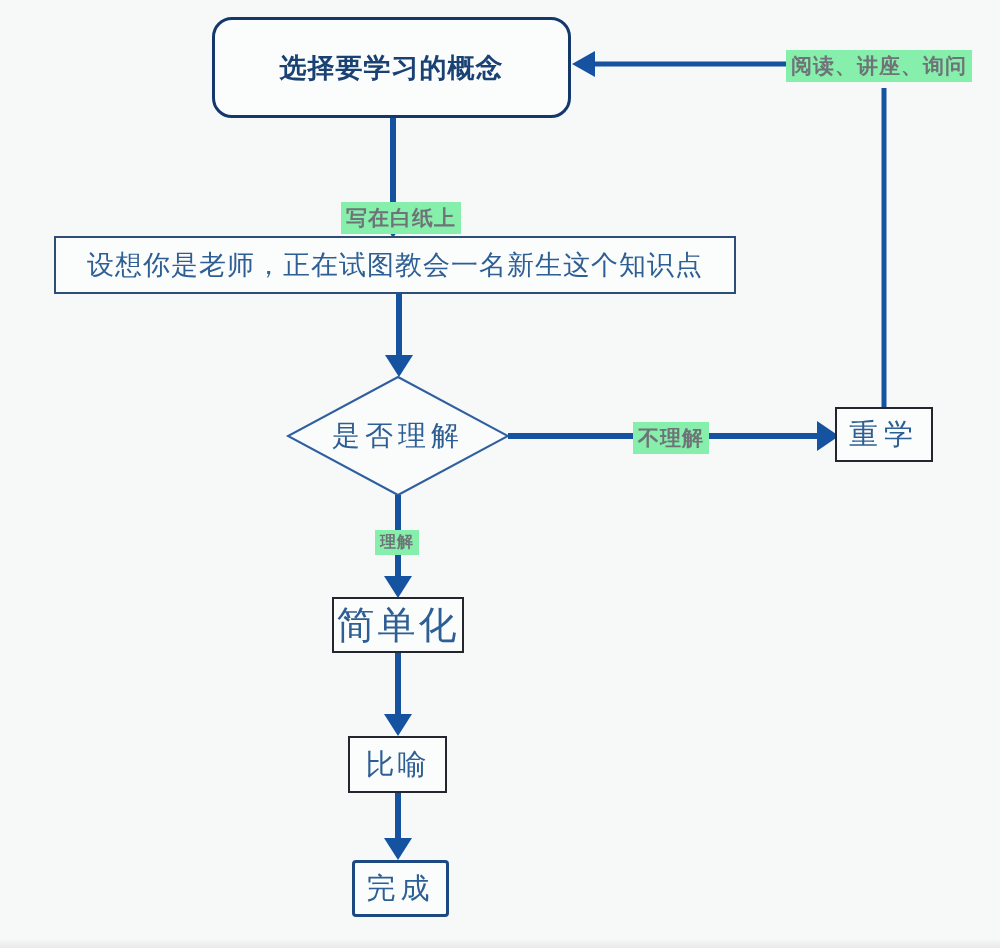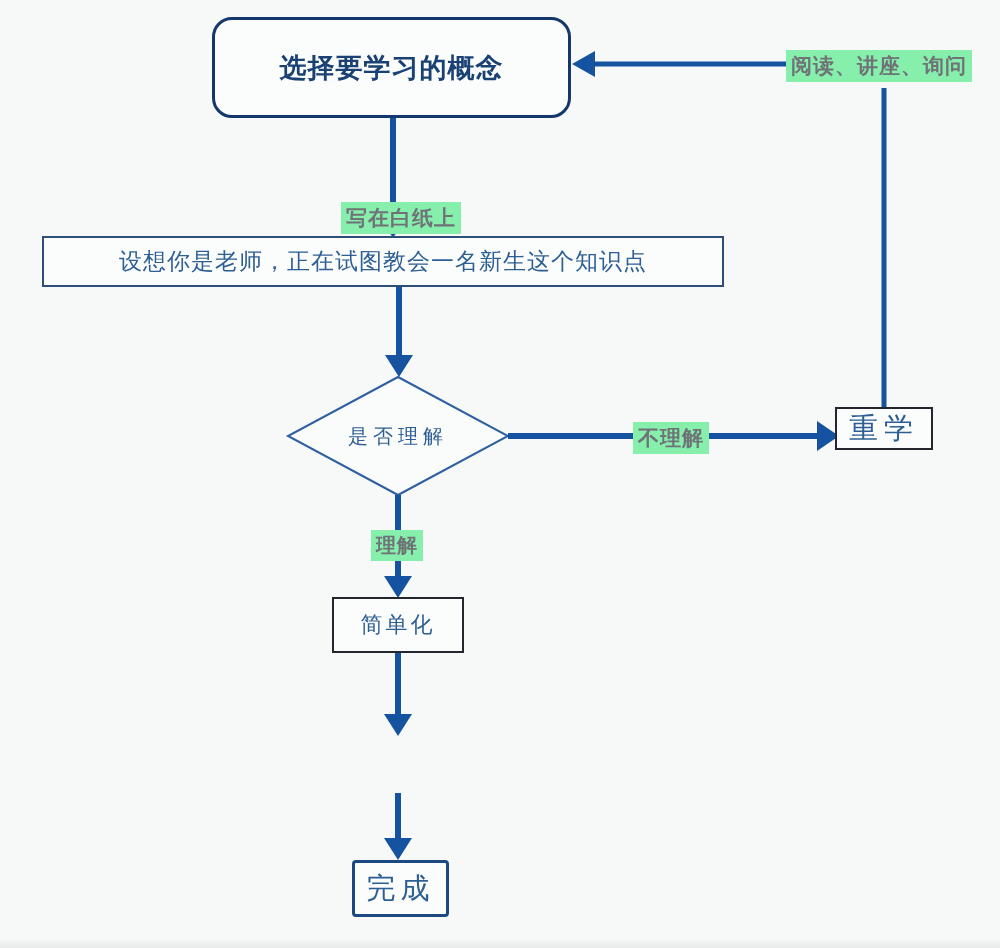--- a/index.html
+++ b/index.html
@@ -46,46 +46,46 @@
     width: 359px; height: 101px;
     border: 3px solid #14386b;
     border-radius: 20px;
     font-family: "Liberation Sans", sans-serif;
     font-weight: 700;
     font-size: 27px;
     letter-spacing: 1px;
     color: #1a4173;
   }
   .node-teach {
-    left: 42px; top: 236px;
-    width: 682px; height: 51px;
+    left: 54px; top: 236px;
+    width: 682px; height: 58px;
     border: 2px solid #2d4f77;
-    font-size: 23px;
+    font-size: 27px;
     letter-spacing: 1px;
   }
   .node-decision {
     left: 288px; top: 377px;
     width: 220px; height: 118px;
     background: transparent;
     border: none;
-    font-size: 20px;
+    font-size: 28px;
     letter-spacing: 5px;
   }
   .node-relearn {
     left: 835px; top: 407px;
-    width: 98px; height: 43px;
+    width: 98px; height: 55px;
     border: 2px solid #23272d;
     font-size: 29px;
     letter-spacing: 6px;
   }
   .node-simplify {
     left: 332px; top: 597px;
     width: 132px; height: 56px;
     border: 2px solid #23272d;
-    font-size: 22px;
+    font-size: 38px;
     letter-spacing: 3px;
   }
   .node-analogy {
     left: 348px; top: 736px;
     width: 99px; height: 57px;
     border: 2px solid #23272d;
     font-size: 29px;
     letter-spacing: 3px;
   }
   .node-done {
@@ -102,21 +102,21 @@
     background: #86efac;
     color: #6f7377;
     font-weight: 700;
     font-size: 21px;
     letter-spacing: 1px;
     padding: 2px 5px;
     white-space: nowrap;
   }
   .label-write   { left: 401px; top: 162px; transform: translateX(-50%); margin-top: 40px; }
   .label-notund  { left: 671px; top: 422px; transform: translateX(-50%); }
-  .label-und     { left: 397px; top: 530px; transform: translateX(-50%); font-size: 20px; }
+  .label-und     { left: 397px; top: 530px; transform: translateX(-50%); font-size: 16px; }
   .label-methods { left: 786px; top: 50px; }
 </style>
 </head>
 <body>
 
 <div id="canvas">
 
   <svg class="connectors" width="1000" height="948" viewBox="0 0 1000 948">
 
     <line x1="393" y1="118" x2="393" y2="219" stroke="#1553a0" stroke-width="6"></line>
@@ -148,20 +148,21 @@
   <div class="node node-start">选择要学习的概念</div>
 
   <div class="node node-teach">设想你是老师，正在试图教会一名新生这个知识点</div>
 
   <div class="node node-decision">是否理解</div>
 
   <div class="node node-relearn">重学</div>
 
   <div class="node node-simplify">简单化</div>
 
+  <div class="node node-analogy">比喻</div>
 
   <div class="node node-done">完成</div>
 
   <div class="edge-label label-write">写在白纸上</div>
 
   <div class="edge-label label-notund">不理解</div>
 
   <div class="edge-label label-und">理解</div>
 
   <div class="edge-label label-methods">阅读、讲座、询问</div>

